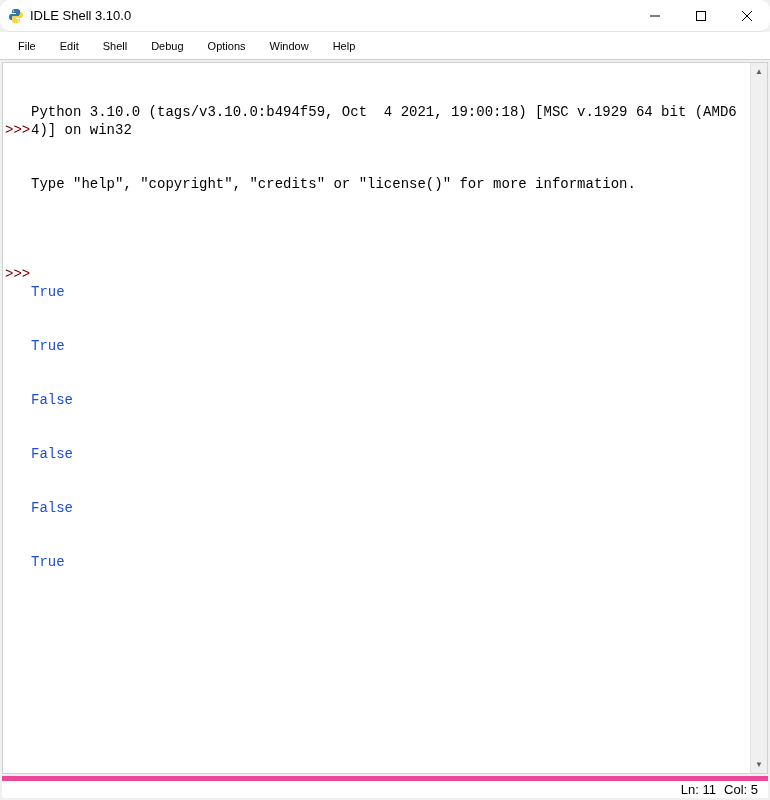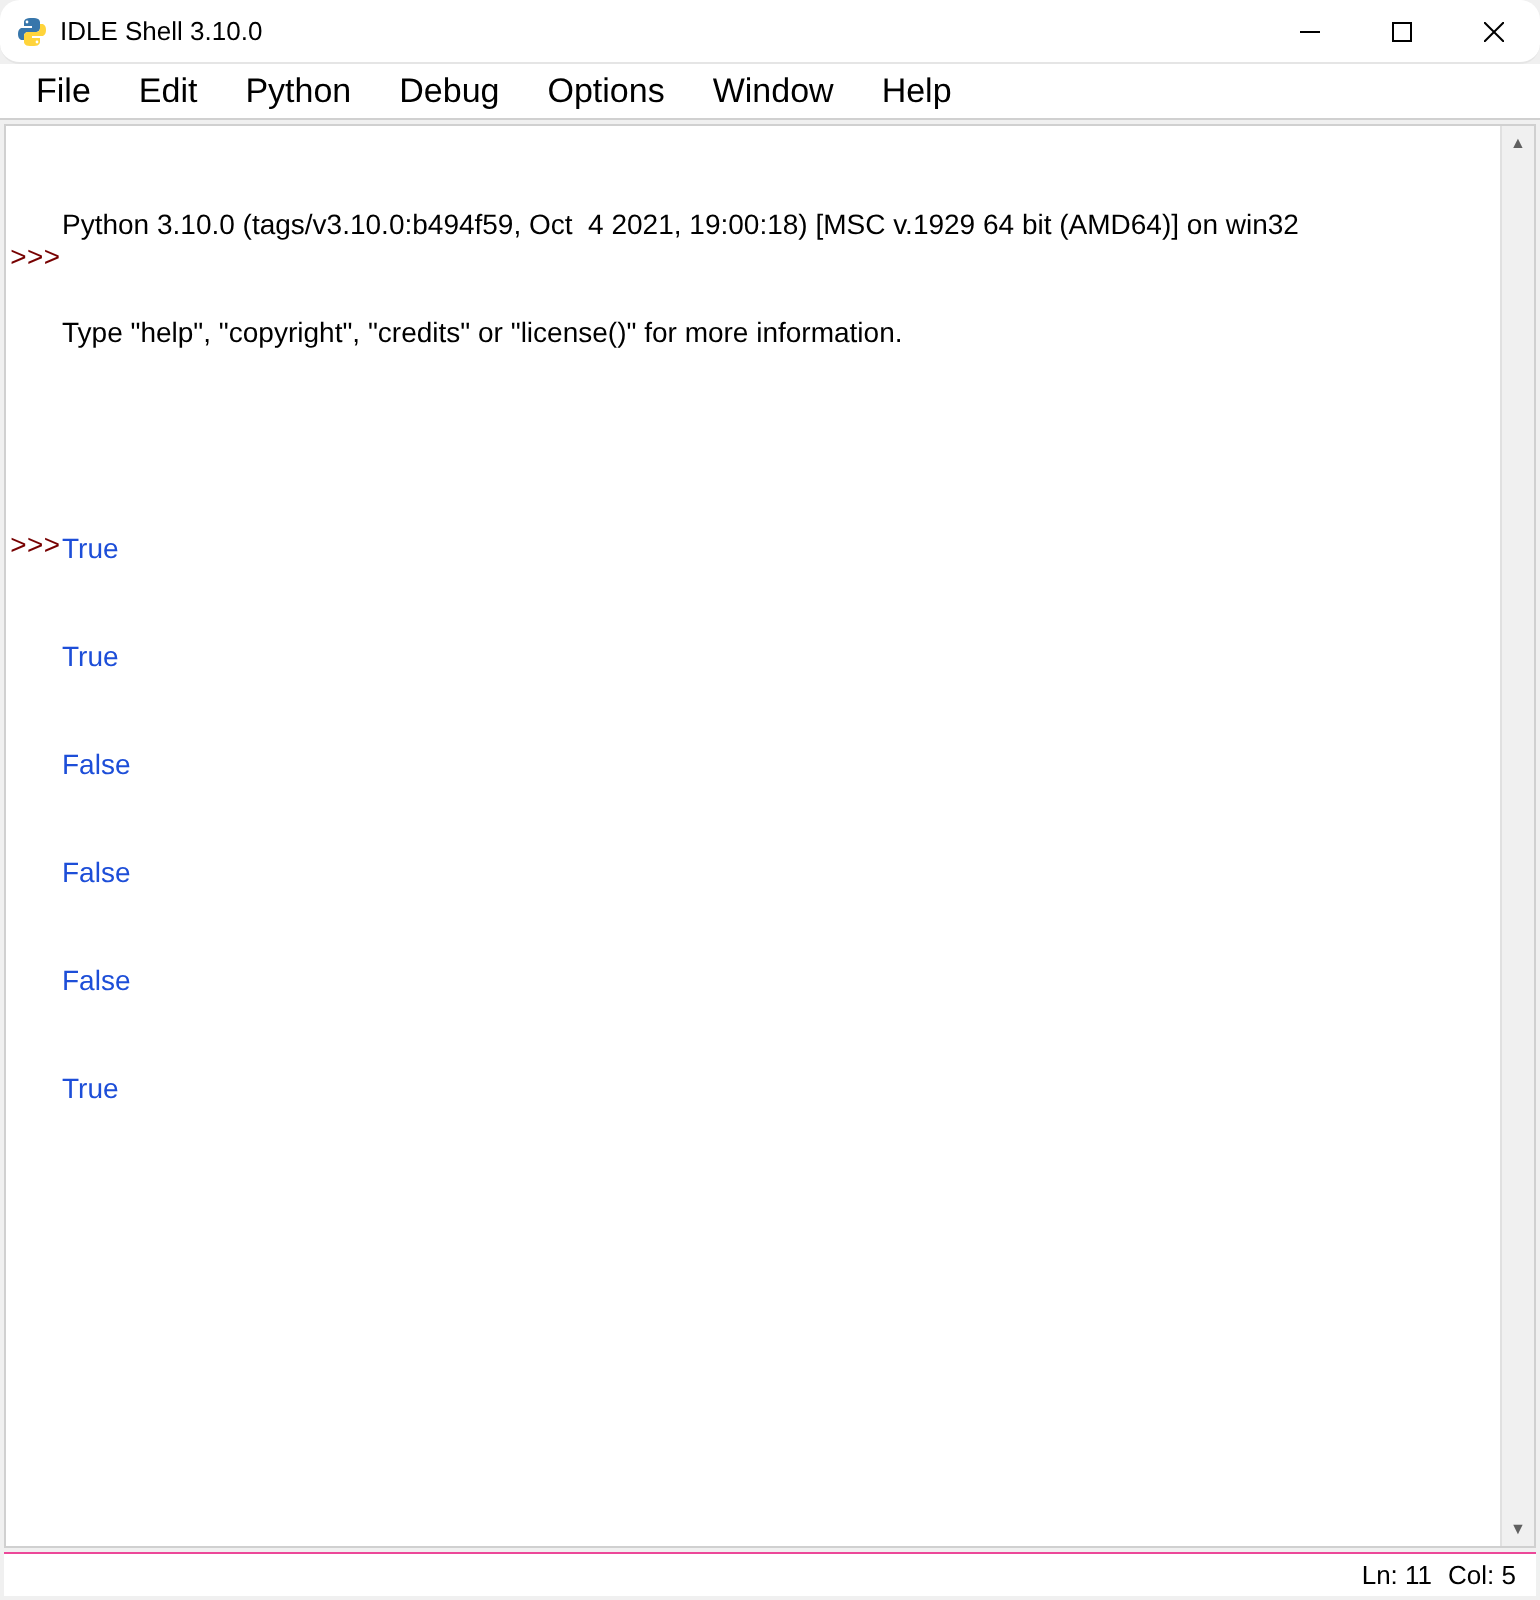--- a/index.html
+++ b/index.html
@@ -51,21 +51,21 @@
     .menubar {
       height: 28px;
       background: #ffffff;
       display: flex;
       align-items: center;
       padding: 0 6px;
       border-bottom: 1px solid #d0d0d0;
     }
     .menu-item {
       padding: 4px 12px;
-      font-size: 17px;
+      font-size: 11px;
       color: #000;
       cursor: pointer;
     }
     .shell-container {
       flex: 1;
       display: flex;
       background: #ffffff;
       border: 1px solid #d0d0d0;
       margin: 2px;
       overflow: hidden;
@@ -78,21 +78,21 @@
       font-size: 14px;
       line-height: 18px;
       color: #770000;
       padding-top: 4px;
       text-align: left;
       padding-left: 2px;
     }
     .gutter-line { height: 18px; }
     .content {
       flex: 1;
-      font-family: Liberation Sans, sans-serif;
+      font-family: Liberation Mono, monospace;
       font-size: 14px;
       line-height: 18px;
       padding-top: 4px;
       white-space: pre-wrap;
       word-break: break-all;
       color: #000;
       overflow-y: auto;
     }
     .content-line { min-height: 18px; }
     .blue { color: #1d4ed8; }
@@ -109,21 +109,21 @@
       align-items: center;
       justify-content: center;
       font-size: 8px;
       color: #606060;
       cursor: pointer;
     }
     .scroll-track { flex: 1; }
     .statusbar {
       height: 22px;
       background: #ffffff;
-      border-top: 1px solid #ec4899;
+      border-top: 5px solid #ec4899;
       display: flex;
       justify-content: flex-end;
       align-items: center;
       padding-right: 10px;
       font-size: 13px;
       color: #000;
       margin: 0 2px 2px 2px;
     }
     .status-seg { margin-left: 8px; }
   </style>
@@ -156,21 +156,21 @@
           <line x1="0" y1="0" x2="10" y2="10" stroke="#000" stroke-width="1"></line>
           <line x1="10" y1="0" x2="0" y2="10" stroke="#000" stroke-width="1"></line>
         </svg>
     </div>
   </div>
 </div>
 
 <div class="menubar">
   <div class="menu-item">File</div>
   <div class="menu-item">Edit</div>
-  <div class="menu-item">Python</div>
+  <div class="menu-item">Shell</div>
   <div class="menu-item">Debug</div>
   <div class="menu-item">Options</div>
   <div class="menu-item">Window</div>
   <div class="menu-item">Help</div>
 </div>
 
 <div class="shell-container">
   <div class="gutter">
     <div class="gutter-line"></div>
     <div class="gutter-line"></div>

